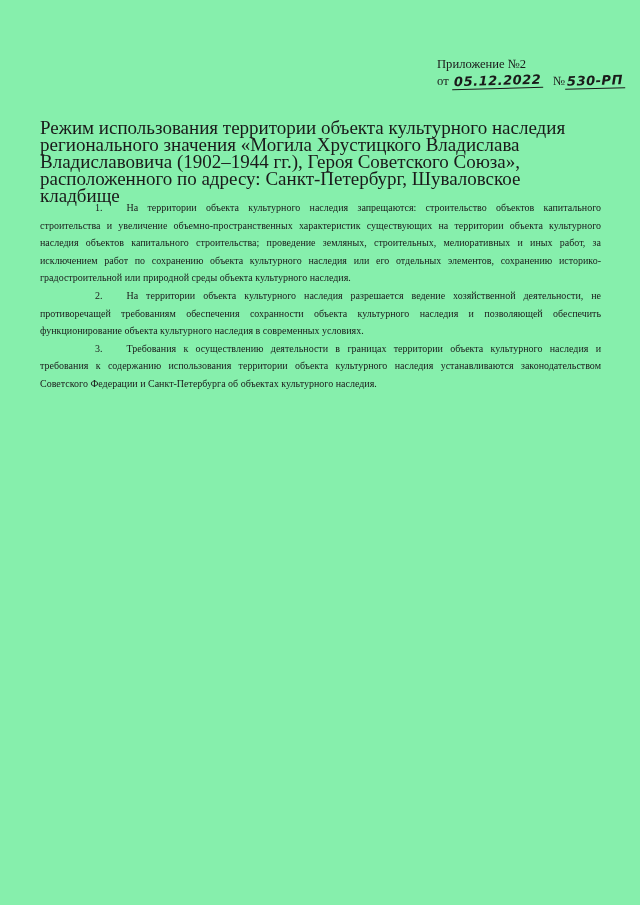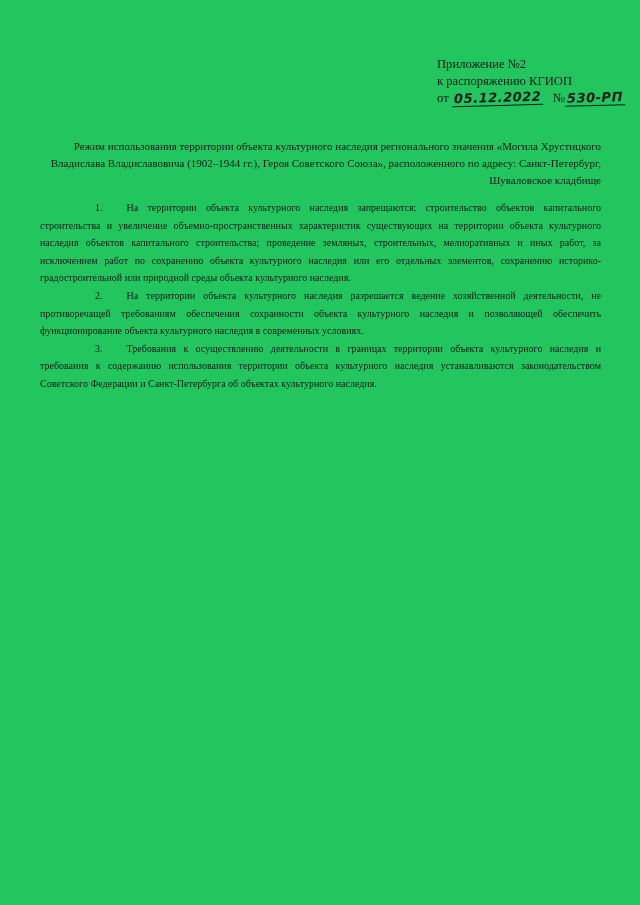--- a/index.html
+++ b/index.html
@@ -4,21 +4,21 @@
 <style>
   html, body { margin: 0; padding: 0; }
   body {
     width: 640px; height: 905px;
     background: #ffffff;
     position: relative;
     font-family: "Liberation Serif", "DejaVu Serif", serif;
     color: #1a1a1a;
     overflow: hidden;
   }
-  .page { position: absolute; inset: 0; background: #22c55e; }
+  .page { position: absolute; inset: 0; background: #86efac; }
 
   
   .annex {
     position: absolute; left: 437px; top: 56px;
     font-size: 12.6px; line-height: 17px;
     white-space: nowrap;
   }
   .annex-row { height: 17px; }
   .hand {
     font-family: "DejaVu Sans", sans-serif;
@@ -27,42 +27,41 @@
     display: inline-block;
     border-bottom: 1.5px solid #1a1a1a;
     padding: 0 2px 1px 2px;
     transform: rotate(-1.5deg);
     line-height: 13px;
   }
   .gap-sm { display: inline-block; width: 10px; }
 
   
   .doc-title {
-    position: absolute; left: 40px; top: 138px; width: 561px;
-    text-align: right;
-    font-size: 11px; line-height: 16.9px;
+    position: absolute; left: 40px; top: 120px; width: 561px;
+    text-align: left;
+    font-size: 19px; line-height: 16.9px;
   }
 
   
   .doc-body {
     position: absolute; left: 40px; top: 199px; width: 561px;
     text-align: justify;
     font-size: 10px; line-height: 17.6px;
   }
   .doc-body p { margin: 0; text-indent: 55px; }
   .ptab { display: inline-block; width: 24px; }
 </style>
 </head>
 <body>
 
 <div class="page">
 
   <div class="annex">
     <div class="annex-row">Приложение №2</div>
-    <div class="annex-row">к распоряжению КГИОП</div>
     <div class="annex-row"><span>от</span>&nbsp;<span class="hand">05.12.2022</span><span class="gap-sm"></span><span>№</span><span class="hand">530-РП</span></div>
   </div>
 
   <div class="doc-title">Режим использования территории объекта культурного наследия регионального значения «Могила Хрустицкого Владислава Владиславовича (1902–1944 гг.), Героя Советского Союза», расположенного по адресу: Санкт-Петербург, Шуваловское кладбище</div>
 
   <div class="doc-body">
     <p><span>1.</span><span class="ptab"></span><span>На территории объекта культурного наследия запрещаются: строительство объектов капитального строительства и увеличение объемно-пространственных характеристик существующих на территории объекта культурного наследия объектов капитального строительства; проведение земляных, строительных, мелиоративных и иных работ, за исключением работ по сохранению объекта культурного наследия или его отдельных элементов, сохранению историко-градостроительной или природной среды объекта культурного наследия.</span></p>
     <p><span>2.</span><span class="ptab"></span><span>На территории объекта культурного наследия разрешается ведение хозяйственной деятельности, не противоречащей требованиям обеспечения сохранности объекта культурного наследия и позволяющей обеспечить функционирование объекта культурного наследия в современных условиях.</span></p>
     <p><span>3.</span><span class="ptab"></span><span>Требования к осуществлению деятельности в границах территории объекта культурного наследия и требования к содержанию использования территории объекта культурного наследия устанавливаются законодательством Советского Федерации и Санкт-Петербурга об объектах культурного наследия.</span></p>
   </div>

